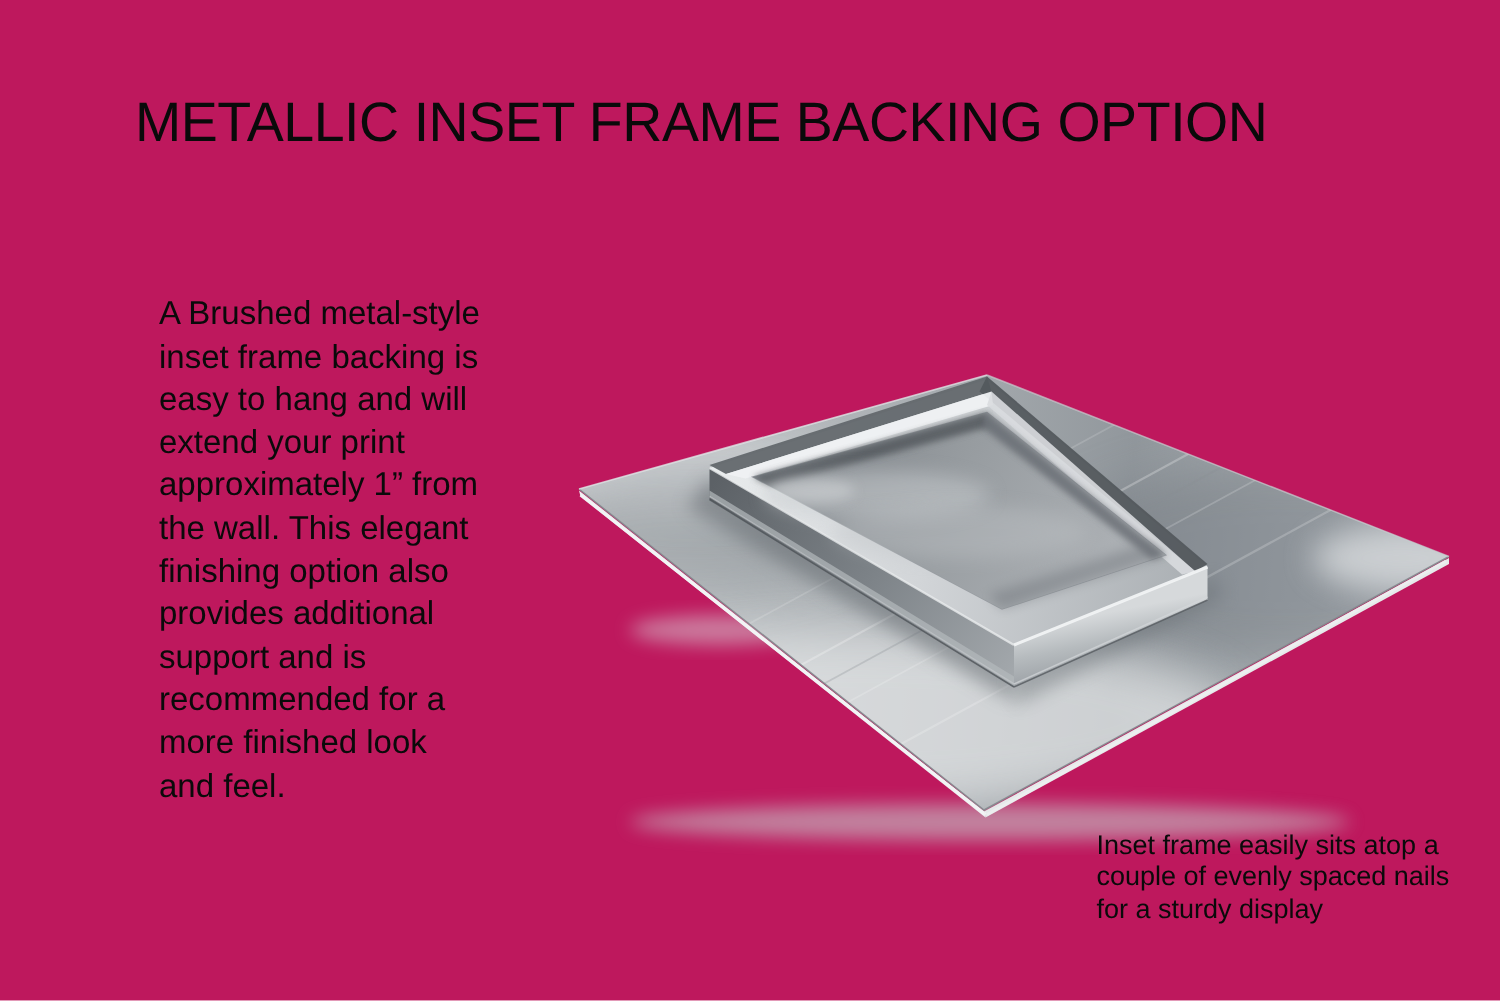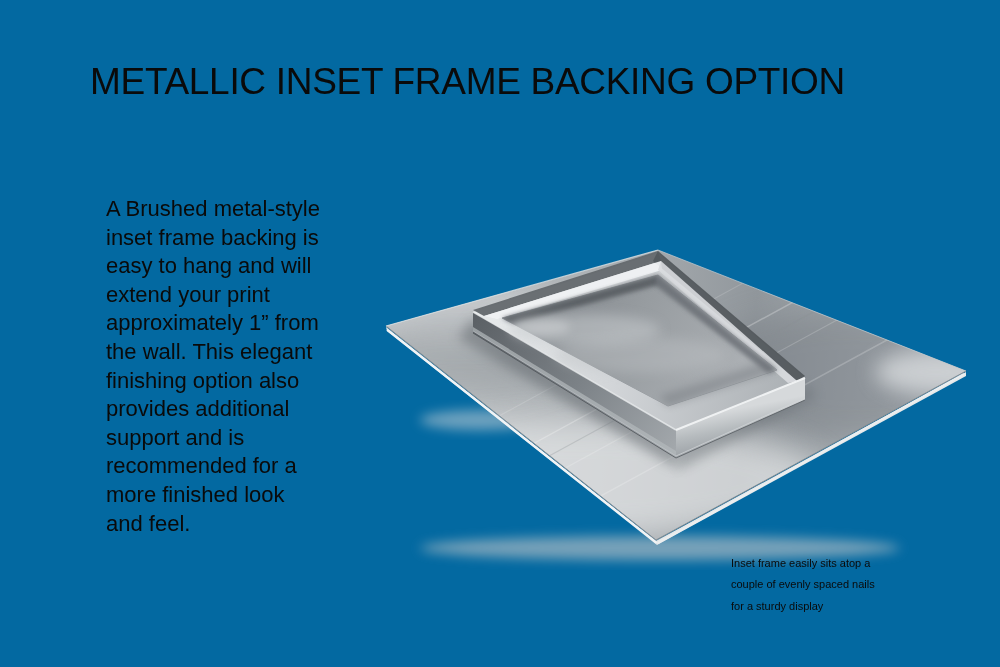--- a/index.html
+++ b/index.html
@@ -1,32 +1,32 @@
 <!DOCTYPE html>
 <html><head>
 <meta charset="utf-8">
 <style>
   html,body { margin:0; padding:0; background:#ffffff; }
   .slide {
-    position:relative; width:1000px; height:667px; background:#0369a1;
+    position:relative; width:1000px; height:667px; background:#be185d;
     overflow:hidden; font-family:"Liberation Sans","DejaVu Sans",sans-serif;
     color:#0c0c0c;
   }
   .title {
     position:absolute; left:90px; top:61px; margin:0;
     font-size:37px; font-weight:400; letter-spacing:-0.3px; white-space:nowrap;
     color:#0a0a0a;
   }
   .body-text {
     position:absolute; left:90px; top:179px; width:285px; margin:16px;
     font-size:22px; line-height:28.6px; white-space:pre-line; color:#0a0a0a;
   }
   .caption {
     position:absolute; left:731px; top:553px; margin:0; z-index:2;
-    font-size:11px; line-height:21.3px; white-space:pre-line; color:#0a0a0a;
+    font-size:18px; line-height:21.3px; white-space:pre-line; color:#0a0a0a;
   }
   .photo { position:absolute; left:370px; top:225px; width:615px; height:345px; margin:0; z-index:1; }
   .photo svg { display:block; width:100%; height:100%; }
 </style>
 </head>
 <body>
 
 <div class="slide">
 
   <h1 class="title">METALLIC INSET FRAME BACKING OPTION</h1>

